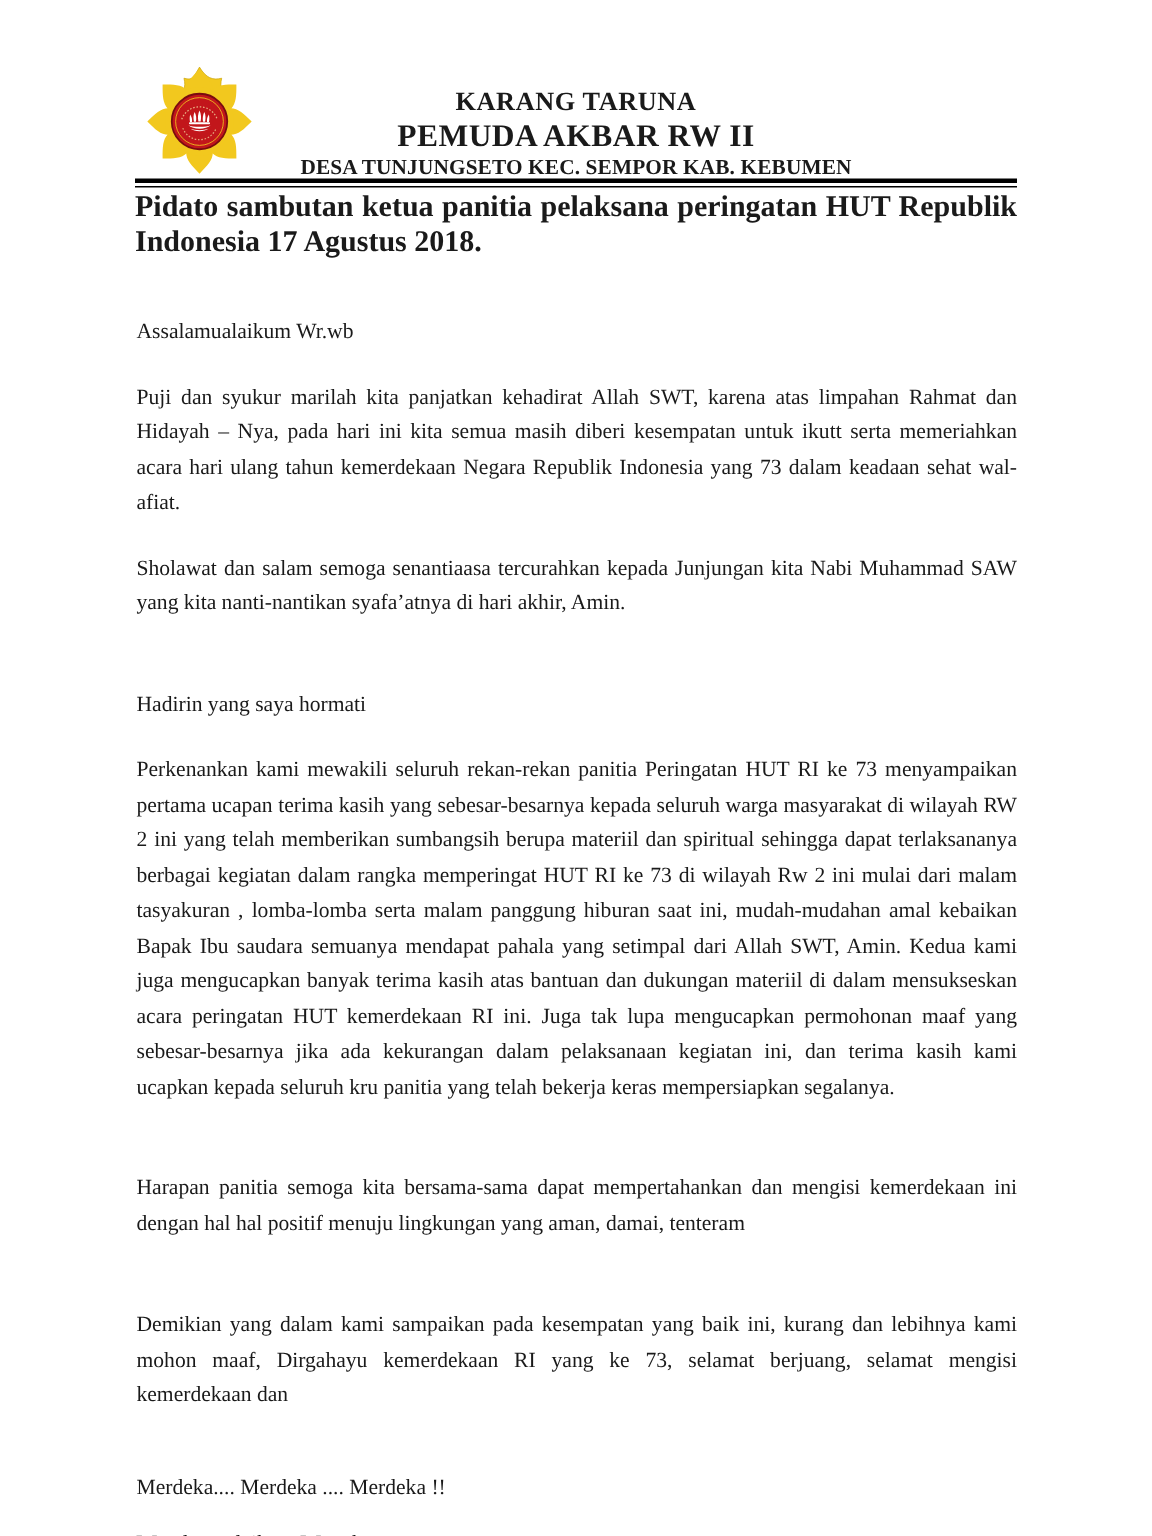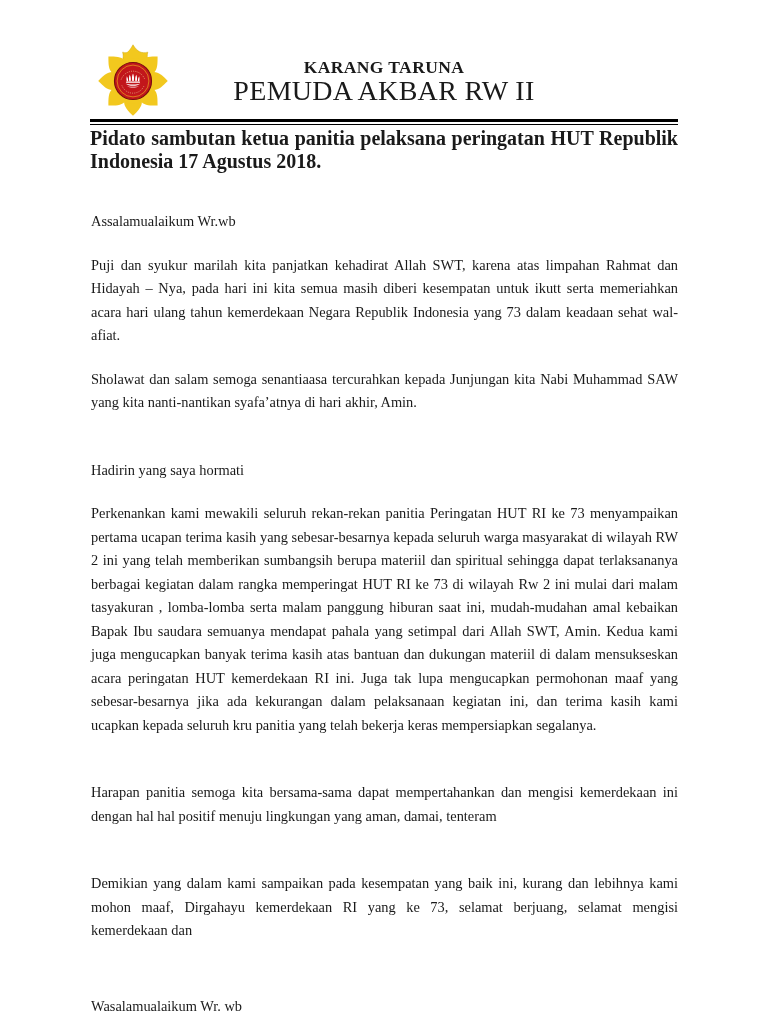--- a/index.html
+++ b/index.html
@@ -52,22 +52,22 @@
     text-align: center;
   }
   .org-line1 {
     font-size: 17.5px;
     font-weight: bold;
     letter-spacing: 0.4px;
     line-height: 22px;
     margin-top: 14px;
   }
   .org-line2 {
-    font-size: 28px;
-    font-weight: normal;
+    font-size: 21px;
+    font-weight: bold;
     letter-spacing: 0.3px;
     line-height: 25px;
   }
   .org-line3 {
     font-size: 14.2px;
     font-weight: bold;
     letter-spacing: 0.1px;
     line-height: 18px;
   }
 
@@ -174,20 +174,21 @@
           <rect x="40.5" y="50.6" width="19" height="1.9" rx="0.9"></rect>
           <path d="M40 53.4 C44 57.6 56 57.6 60 53.4 C56.5 55.3 43.5 55.3 40 53.4 Z"></path>
           <path d="M42 56.6 C45.5 59.6 54.5 59.6 58 56.6 C54.5 58.2 45.5 58.2 42 56.6 Z"></path>
         </g>
       </svg>
     </div>
 
     <div class="org-titles">
       <div class="org-line1">KARANG TARUNA</div>
       <div class="org-line2">PEMUDA AKBAR RW II</div>
+      <div class="org-line3">DESA TUNJUNGSETO KEC. SEMPOR KAB. KEBUMEN</div>
     </div>
   </div>
 
   <div class="rule-wrap">
     <div class="rule-thick"></div>
     <div class="rule-gap"></div>
     <div class="rule-thin"></div>
   </div>
 
   <div class="subject">Pidato sambutan ketua panitia pelaksana peringatan HUT Republik Indonesia 17 Agustus 2018.</div>
@@ -209,19 +210,20 @@
     <div class="gap-20"></div>
     <p class="para">Perkenankan kami mewakili seluruh rekan-rekan panitia Peringatan HUT RI ke 73 menyampaikan pertama ucapan terima kasih yang sebesar-besarnya kepada seluruh warga masyarakat di wilayah RW 2  ini yang telah memberikan sumbangsih berupa materiil dan spiritual sehingga dapat terlaksananya berbagai kegiatan dalam rangka memperingat HUT  RI ke 73 di wilayah Rw 2  ini  mulai dari malam tasyakuran , lomba-lomba serta malam panggung hiburan saat ini, mudah-mudahan amal kebaikan Bapak Ibu saudara semuanya mendapat pahala yang setimpal dari Allah SWT, Amin. Kedua kami juga mengucapkan banyak terima kasih atas bantuan dan dukungan materiil di dalam mensukseskan acara peringatan HUT kemerdekaan RI ini.  Juga tak lupa mengucapkan permohonan maaf yang sebesar-besarnya jika ada kekurangan dalam pelaksanaan kegiatan ini, dan terima kasih kami ucapkan kepada seluruh kru   panitia yang telah bekerja keras mempersiapkan segalanya.</p>
 
     <div class="gap-44"></div>
     <p class="para">Harapan panitia semoga kita bersama-sama dapat mempertahankan dan mengisi kemerdekaan ini dengan hal hal positif menuju lingkungan yang aman, damai, tenteram</p>
 
     <div class="gap-44"></div>
     <p class="para">Demikian yang dalam kami sampaikan pada kesempatan yang baik ini, kurang dan lebihnya kami mohon maaf, Dirgahayu kemerdekaan RI yang ke 73, selamat berjuang, selamat mengisi kemerdekaan dan</p>
 
     <div class="gap-38"></div>
+    <p class="para">Merdeka.... Merdeka .... Merdeka !!</p>
 
     <div class="gap-14"></div>
     <p class="para">Wasalamualaikum Wr. wb</p>
 
   </div>
 
 </div>
 
 </body></html>

